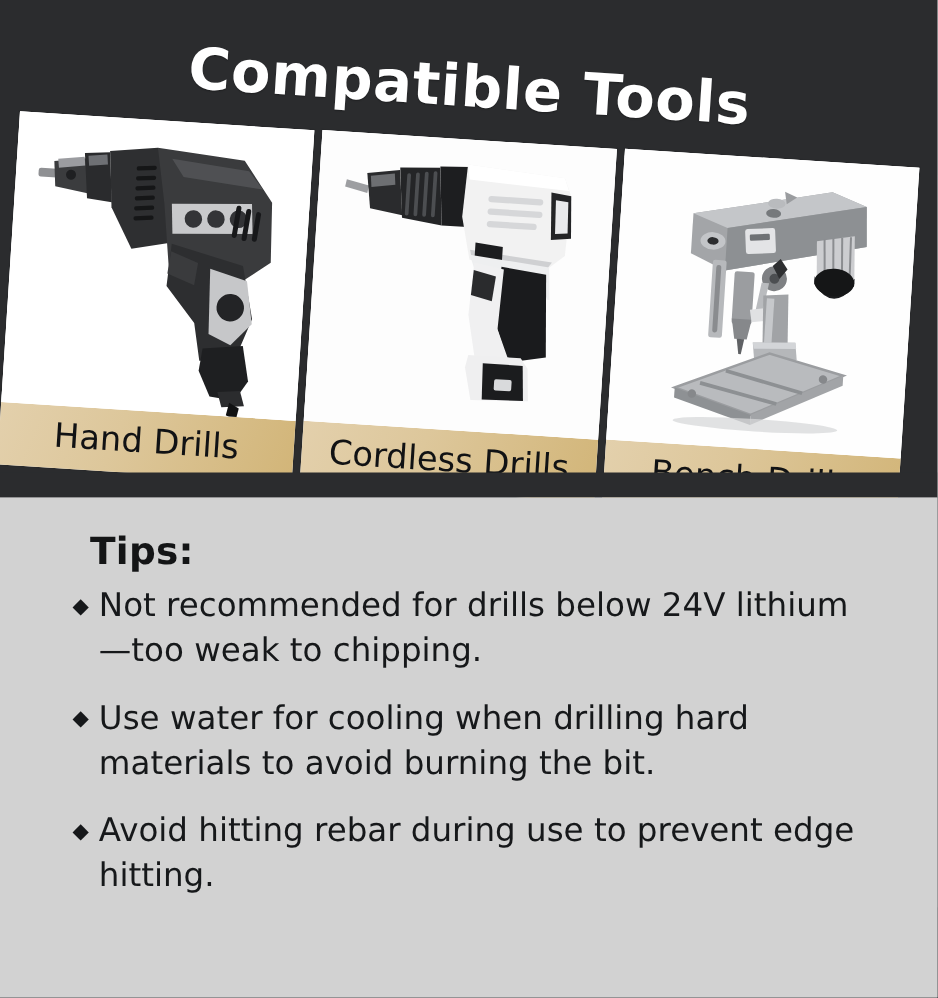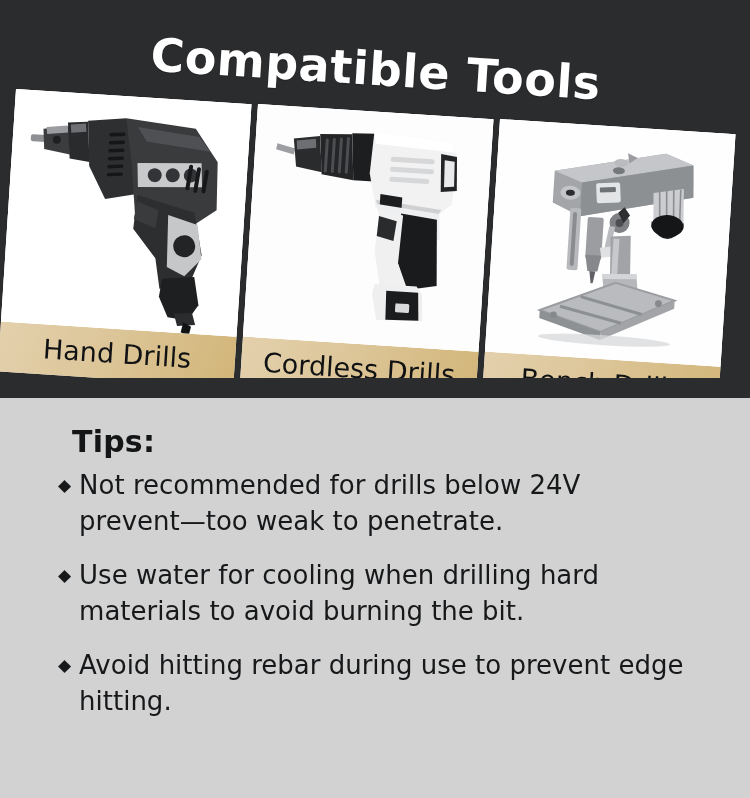--- a/index.html
+++ b/index.html
@@ -348,21 +348,21 @@
 
   </div>
 
   <div class="bottom-mask"></div>
 
   <div class="tips">
     <div class="tips-heading">Tips:</div>
 
     <div class="tip-row">
       <span class="tip-bullet">◆</span>
-      <span class="tip-text">Not recommended for drills below 24V prevent—too weak to penetrate.</span>
+      <span class="tip-text">Not recommended for drills below 24V lithium—too weak to chipping.</span>
     </div>
 
     <div class="tip-row">
       <span class="tip-bullet">◆</span>
       <span class="tip-text">Use water for cooling when drilling hard materials to avoid burning the bit.</span>
     </div>
 
     <div class="tip-row">
       <span class="tip-bullet">◆</span>
       <span class="tip-text">Avoid hitting rebar during use to prevent edge hitting.</span>

